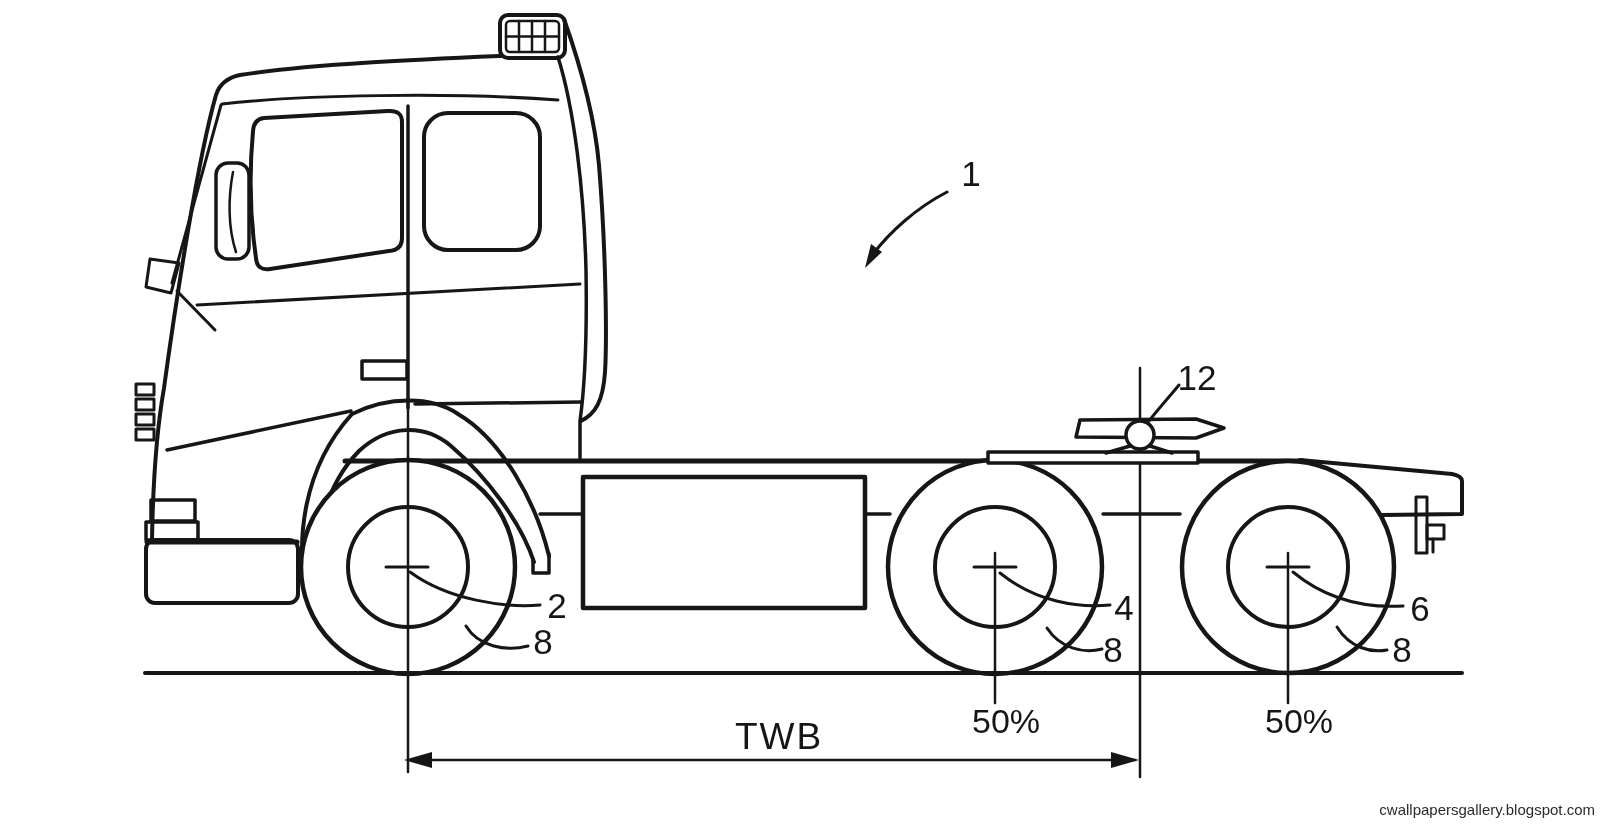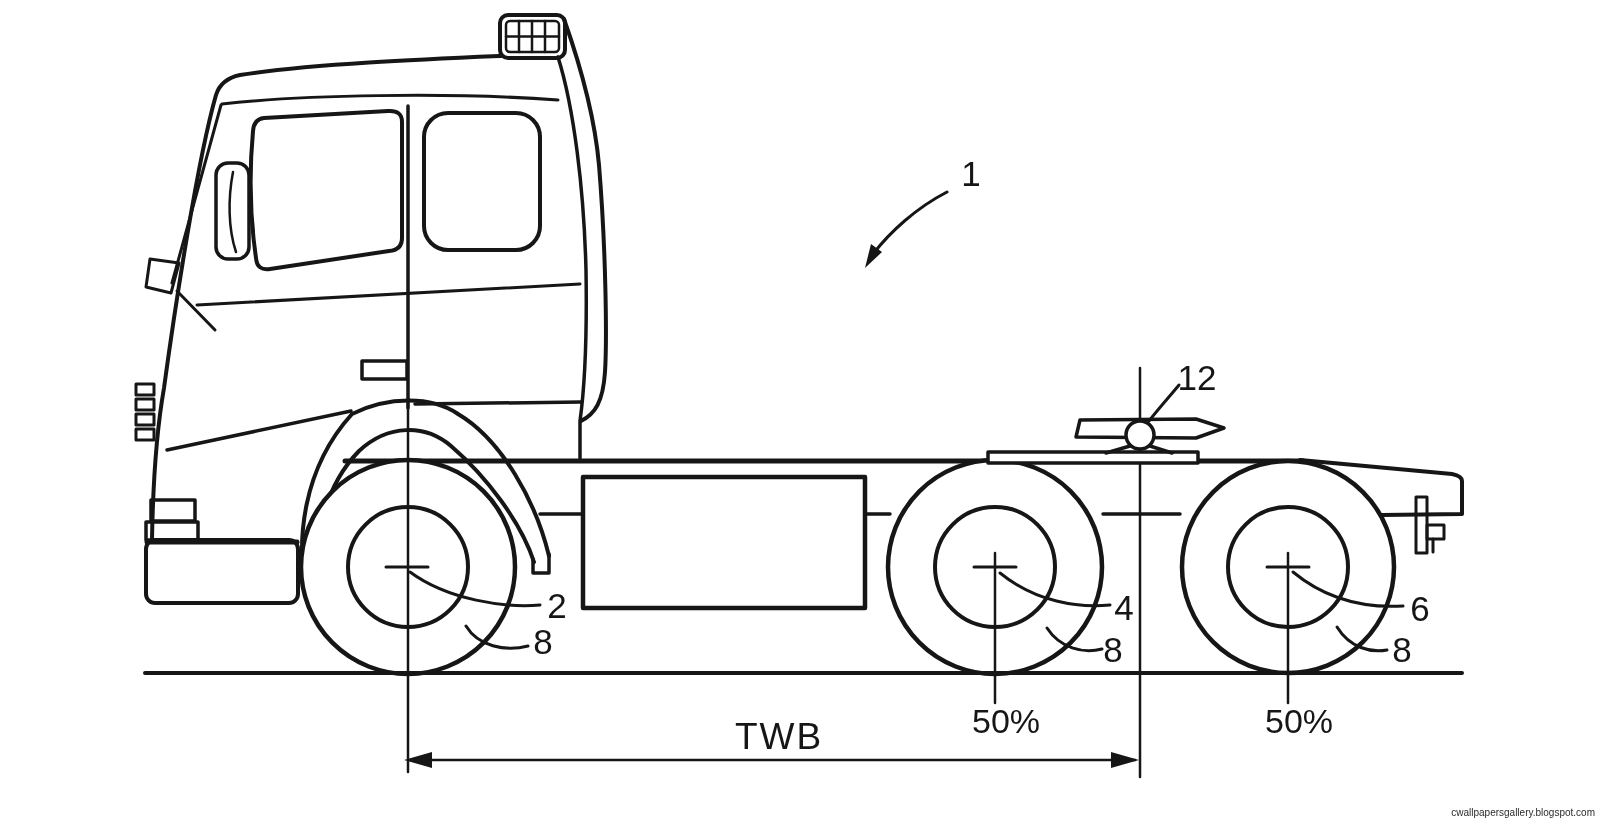--- a/index.html
+++ b/index.html
@@ -8,21 +8,21 @@
   svg{position:absolute;left:0;top:0;}
   svg *{fill:none;stroke:#161616;stroke-linecap:round;stroke-linejoin:round;}
   .s2{stroke-width:2.5}.s3{stroke-width:3}.s35{stroke-width:3.5}.s4{stroke-width:4}
   .s45{stroke-width:4.5}.s5{stroke-width:5}
   .fw{fill:#ffffff;}
   .solid{fill:#161616;stroke:none;}
   text{stroke:none;fill:#161616;font-family:"Liberation Sans", sans-serif;}
   .ref{font-size:35px;font-weight:500;}
   .dim{font-size:37px;font-weight:500;letter-spacing:2px;}
   .pct{font-size:34px;font-weight:500;}
-  .watermark{position:absolute;right:5px;bottom:6px;font-size:10px;color:#2b2b2b;
+  .watermark{position:absolute;right:5px;bottom:6px;font-size:15px;color:#2b2b2b;
              font-family:"Liberation Sans", sans-serif;letter-spacing:0px;}
 </style>
 </head>
 <body>
 
 <div class="page">
 <svg width="1600" height="824" viewBox="0 0 1600 824">
 
   <g>
     <path class="s5" d="M345,461 L1303,461"></path>

